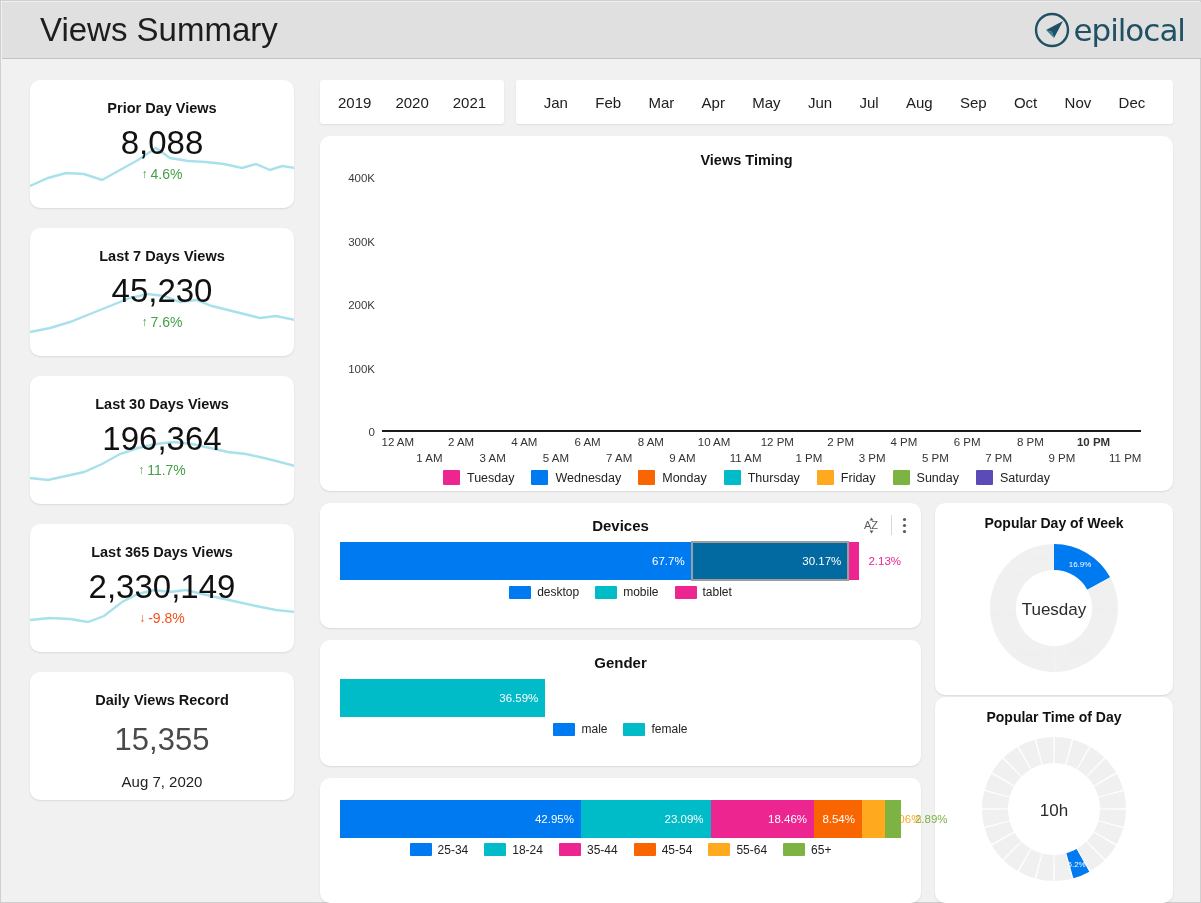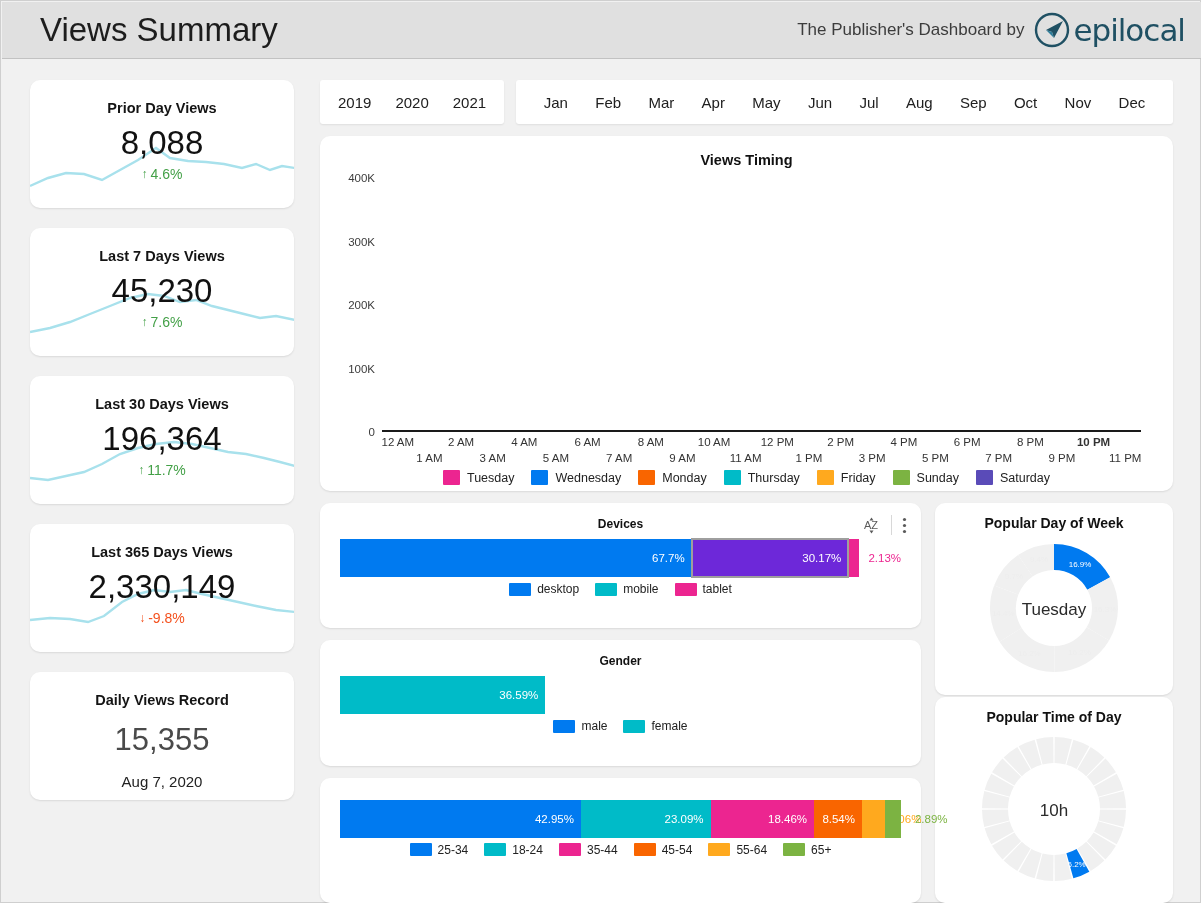--- a/index.html
+++ b/index.html
@@ -134,21 +134,21 @@
   .legend-swatch { width: 17px; height: 15px; border-radius: 1px; }
   .legend-label { font-size: 12.5px; color: #222; }
 
   
   #bottom { display: flex; gap: 14px; flex: 1; }
   #bottom-left { flex: 1; display: flex; flex-direction: column; gap: 12px; }
   #bottom-right { width: 238px; display: flex; flex-direction: column; gap: 2px; }
 
   .hbar-card { position: relative; padding: 14px 20px 10px 20px; flex: 1; }
   .hbar-title {
-    text-align: center; font-size: 12px; font-weight: bold; color: #111;
+    text-align: center; font-size: 15px; font-weight: bold; color: #111;
   }
   .hbar-tools {
     position: absolute; right: 14px; top: 12px;
     display: flex; align-items: center; gap: 10px;
   }
   .tool-divider { width: 1px; height: 20px; background: #d8d8d8; }
   .icon-btn { cursor: pointer; display: flex; align-items: center; }
   .hbar-row {
     display: flex; align-items: center; margin-top: 14px; height: 26px;
   }
@@ -185,21 +185,20 @@
   .tiny-pct-ghost { font-size: 8px; fill: #ededed; }
 </style>
 </head>
 <body>
 
 <div id="page">
 
   <div id="header">
     <div id="page-title">Views Summary</div>
     <div id="brand">
-      <div id="brand-text">The Publisher's Dashboard by</div>
       <div id="brand-logo">
         <svg width="38" height="38" viewBox="0 0 38 38">
           <circle cx="19" cy="19" r="16" fill="none" stroke="#1f5063" stroke-width="2.4"></circle>
           <path d="M30 10 L13 19 L19 21 L21 27 Z" fill="#1f5063"></path>
           <path d="M13 19 L21 27 L19 21 Z" fill="#2e7d99"></path>
         </svg>
         <div id="brand-name">epilocal</div>
       </div>
     </div>
   </div>
@@ -596,21 +595,21 @@
                 <svg width="5" height="19" viewBox="0 0 5 19">
                   <circle cx="2.5" cy="3.5" r="1.6" fill="#5a5a5a"></circle>
                   <circle cx="2.5" cy="9.5" r="1.6" fill="#5a5a5a"></circle>
                   <circle cx="2.5" cy="15.5" r="1.6" fill="#5a5a5a"></circle>
                 </svg>
               </span>
             </div>
             <div class="hbar-row">
               <div class="hbar-track">
                   <div class="hseg" style="background: rgb(0, 122, 240); width: 67.7%;">67.7%</div>
-                  <div class="hseg sel" style="background: #6d28d9; width: 30.17%;">30.17%</div>
+                  <div class="hseg sel" style="background: #0369a1; width: 30.17%;">30.17%</div>
                   <div class="hseg" style="background: rgb(236, 37, 144); width: 2.13%;"></div>
                 </div>
               <div class="outside-label" style="color:#EC2590">2.13%</div>
             </div>
             <div class="hbar-legend">
                 <div class="hleg-item">
                   <span class="hleg-swatch" style="background: rgb(0, 122, 240);"></span>
                   <span class="hleg-label">desktop</span>
                 </div>
                 <div class="hleg-item">

